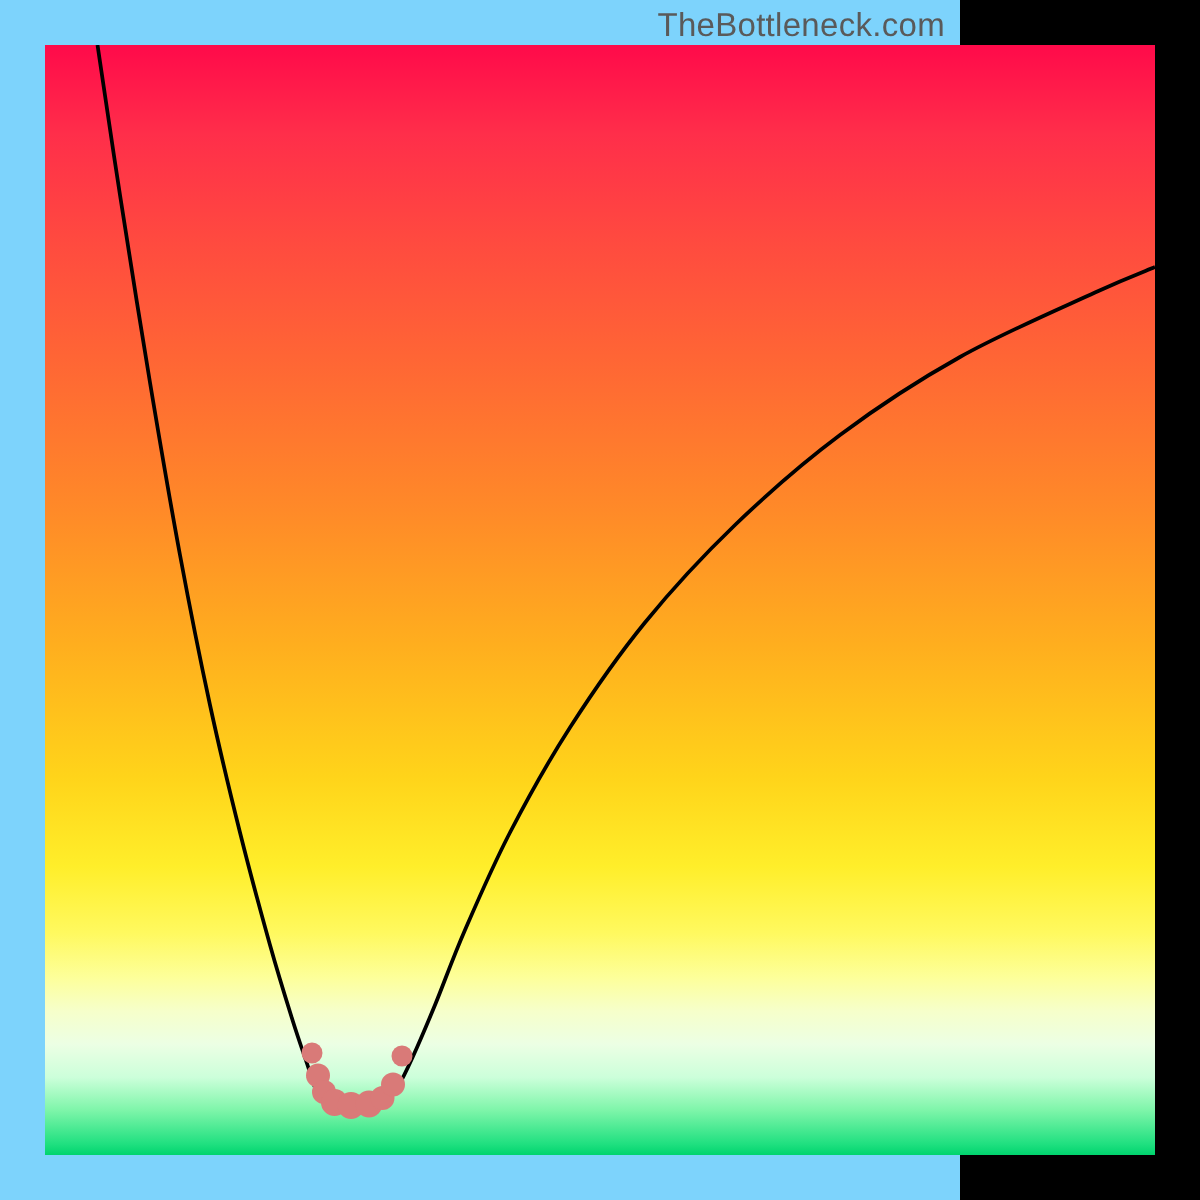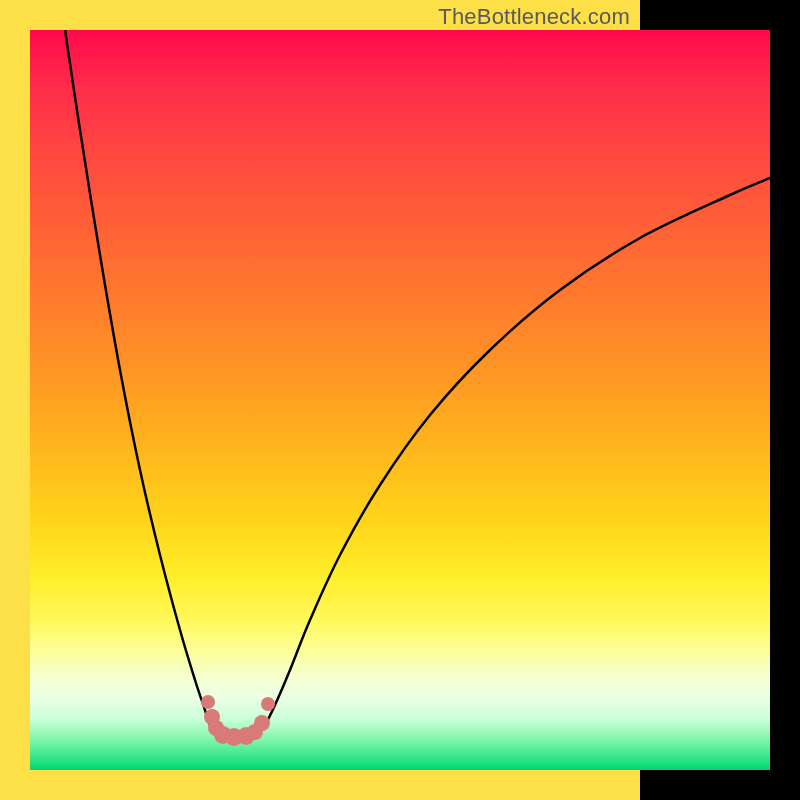--- a/index.html
+++ b/index.html
@@ -7,21 +7,21 @@
     padding: 0;
     width: 800px;
     height: 800px;
     overflow: hidden;
     background: #000;
   }
   .frame {
     position: relative;
     width: 640px;
     height: 800px;
-    background: #fde047;
+    background: #7dd3fc;
   }
   .plot-area {
     position: absolute;
     left: 30px;
     top: 30px;
     width: 740px;
     height: 740px;
     overflow: hidden;
   }
   .gradient {

